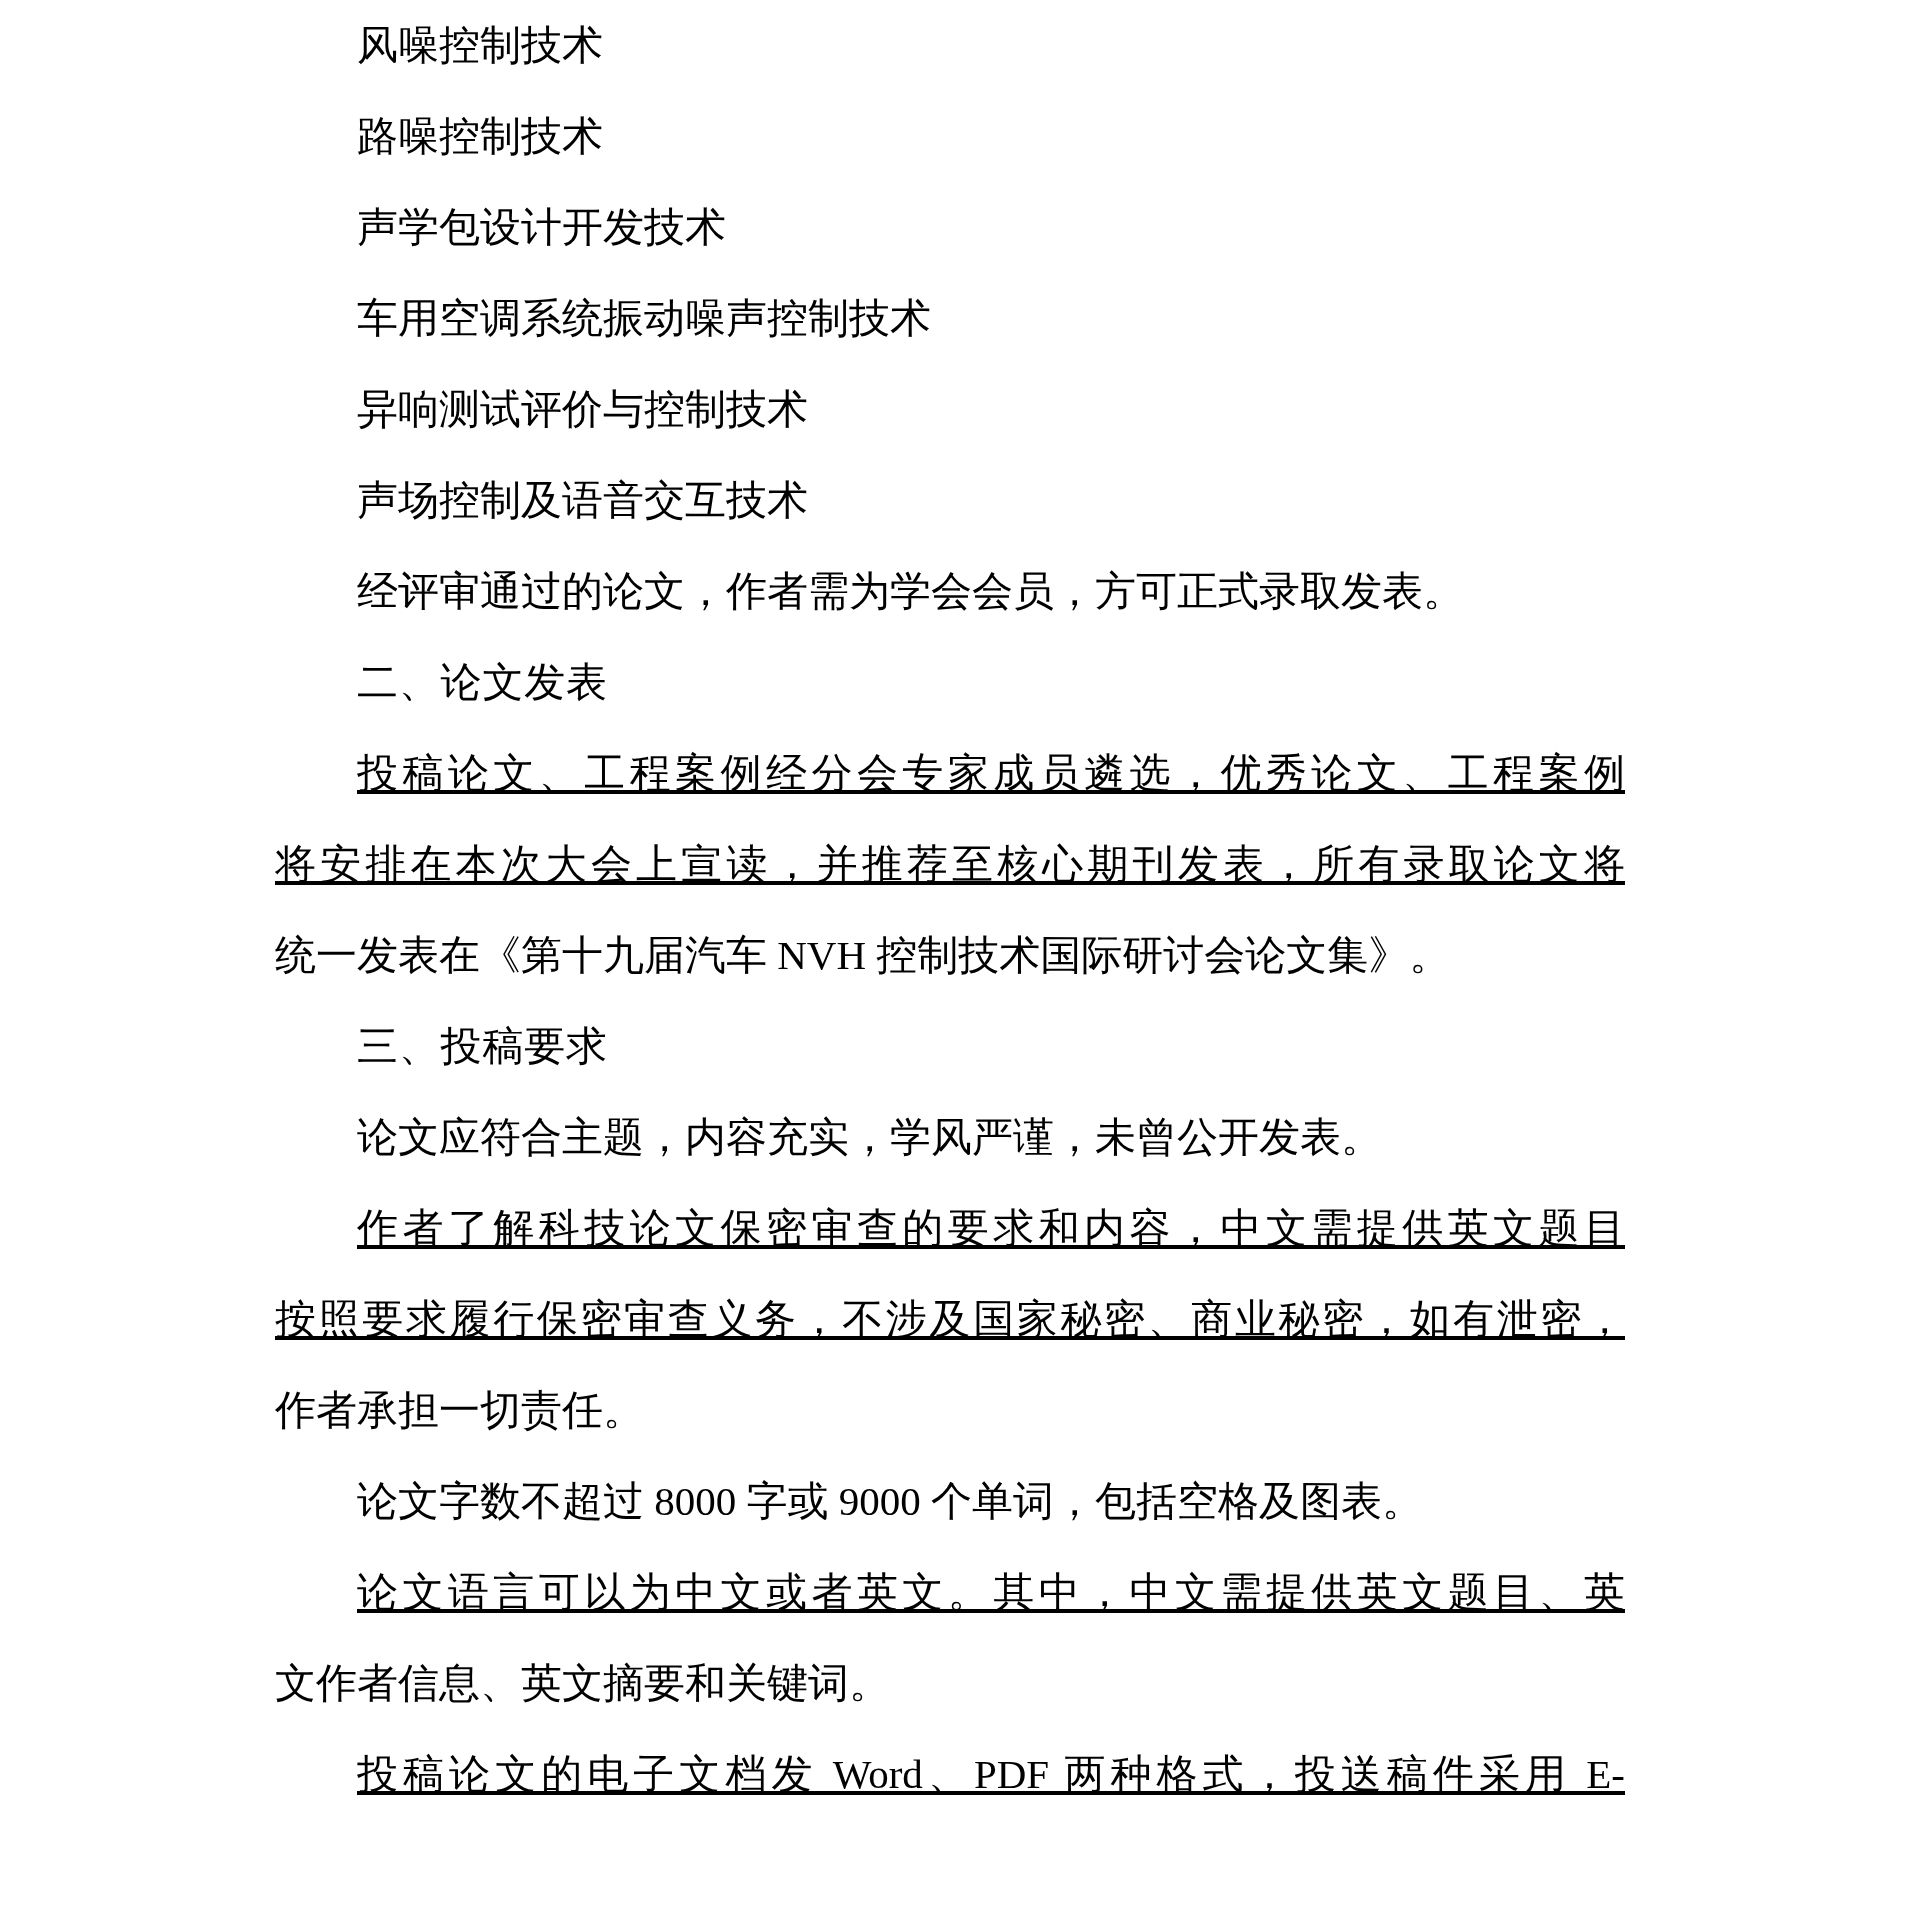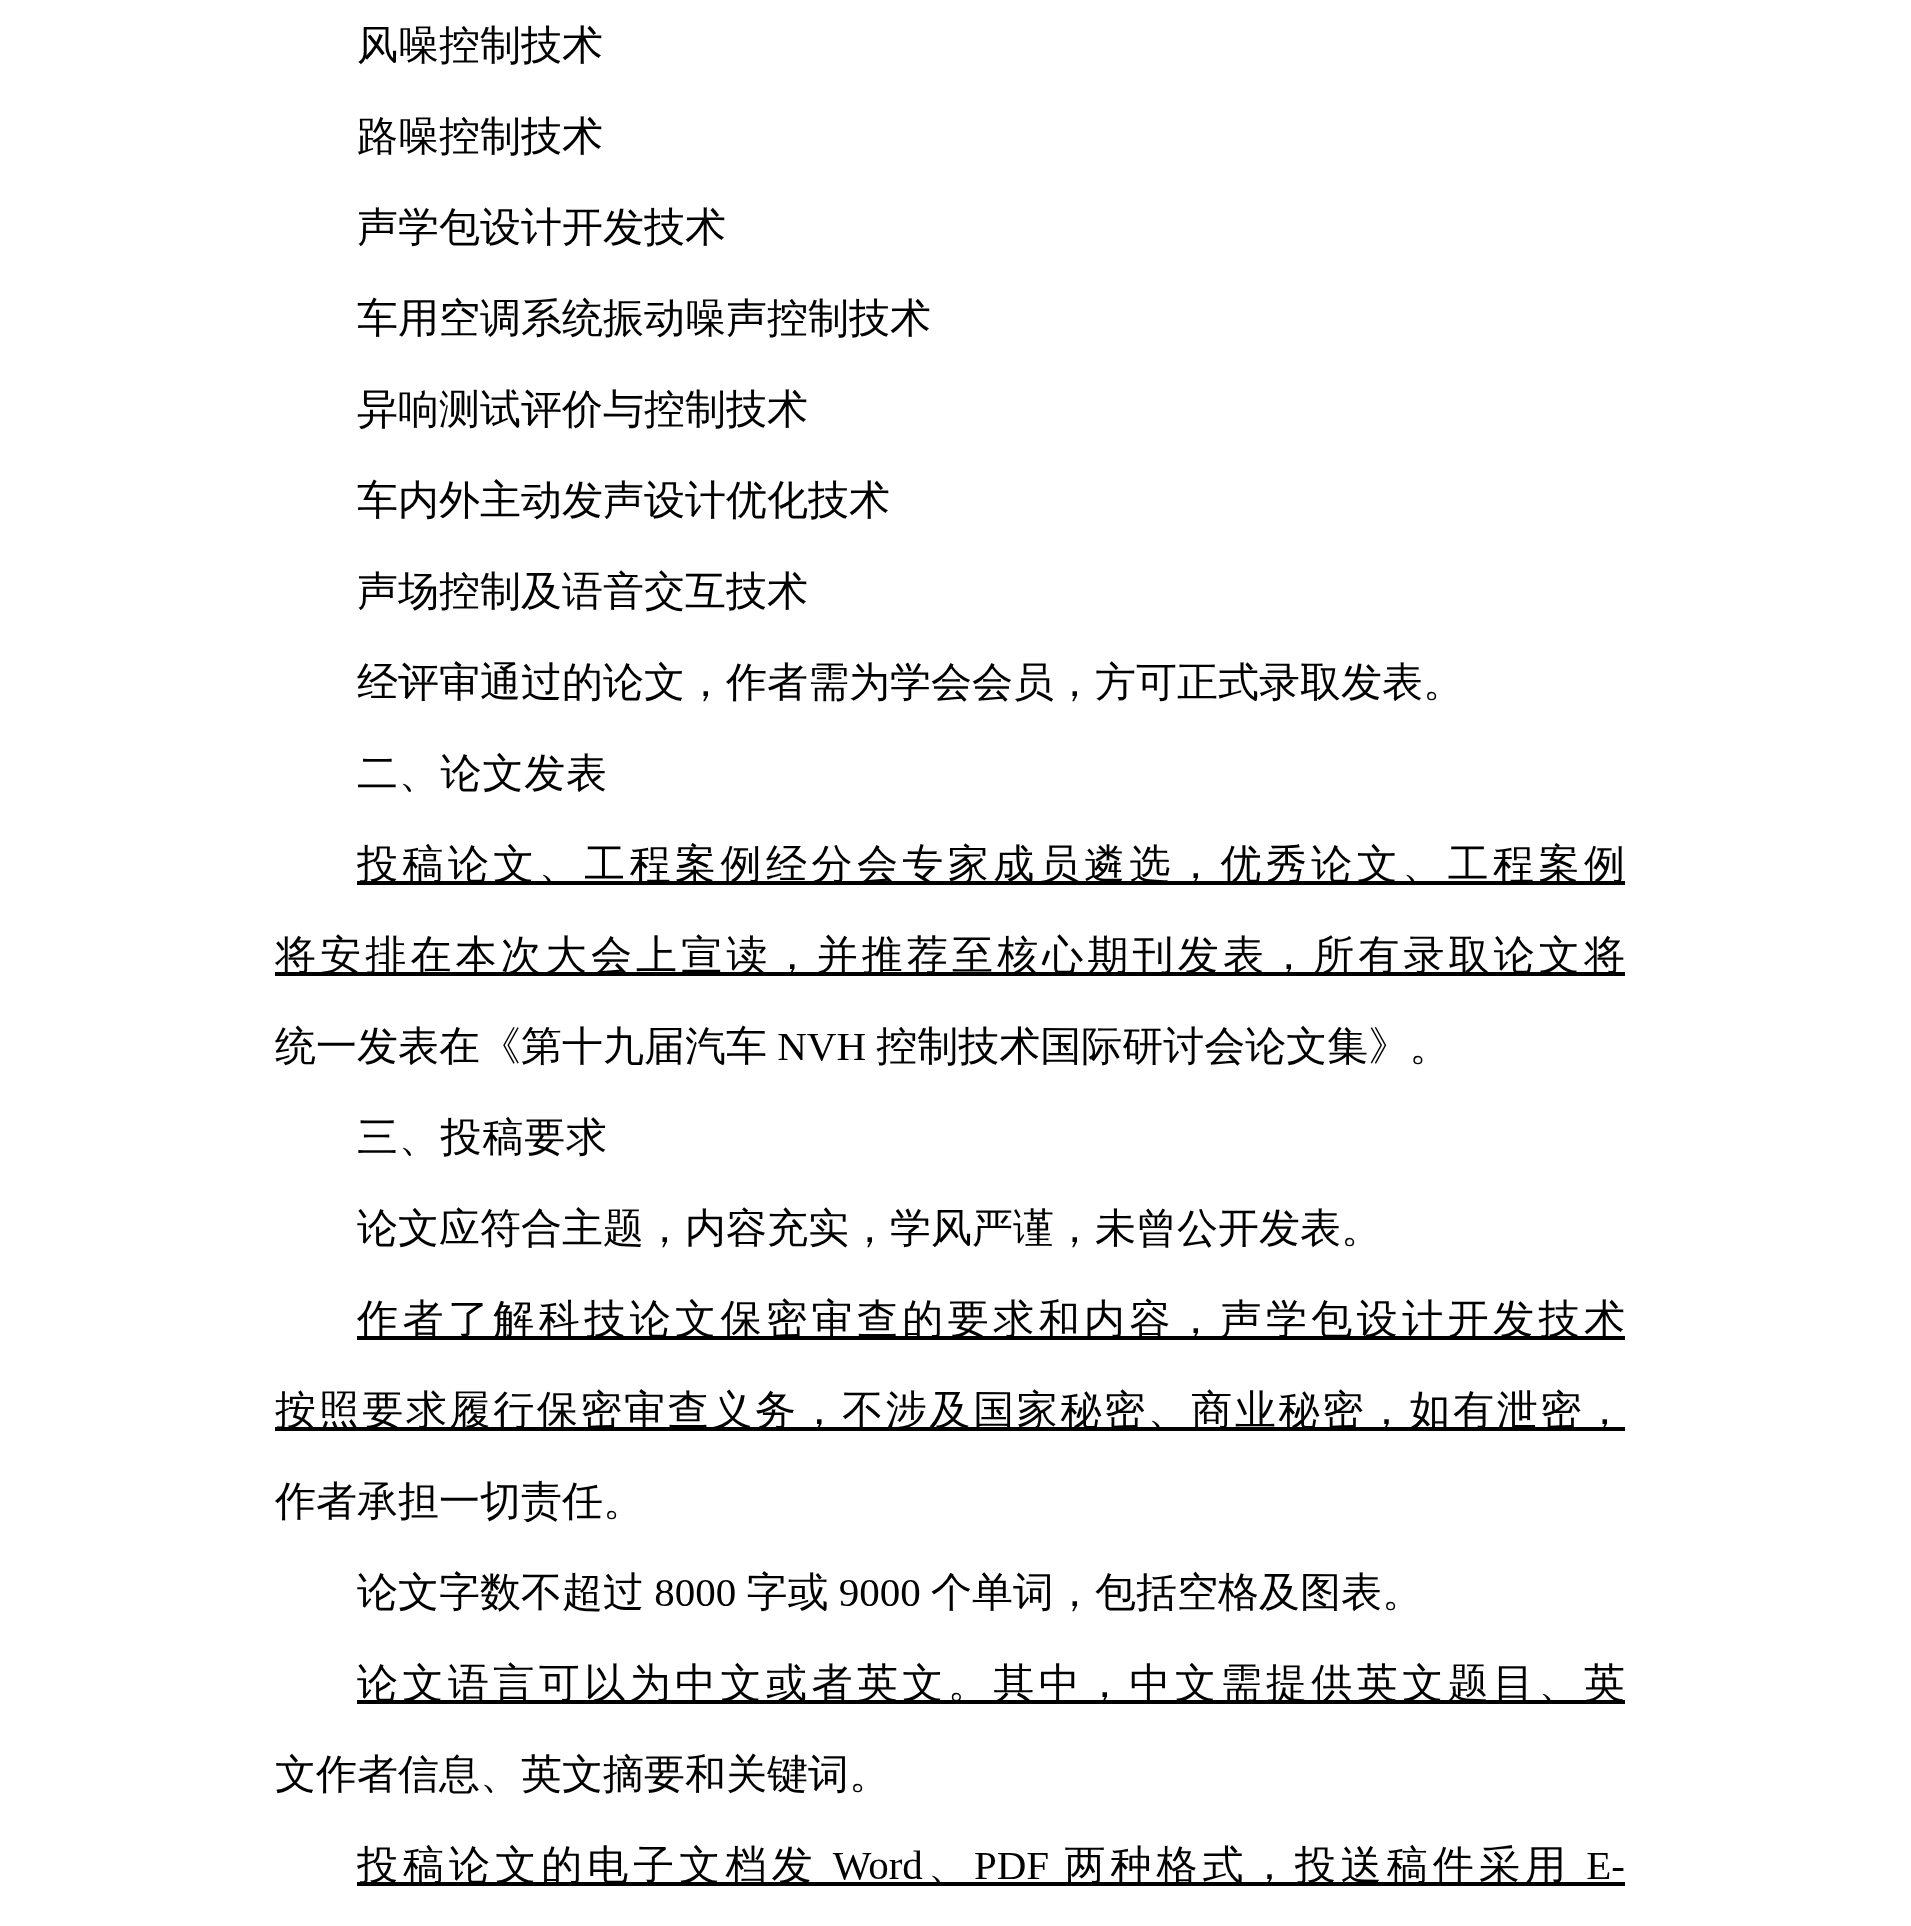--- a/index.html
+++ b/index.html
@@ -44,30 +44,29 @@
 </head>
 <body>
 
 <div class="page">
   <div class="content">
     <div class="line indent">风噪控制技术</div>
     <div class="line indent">路噪控制技术</div>
     <div class="line indent">声学包设计开发技术</div>
     <div class="line indent">车用空调系统振动噪声控制技术</div>
     <div class="line indent">异响测试评价与控制技术</div>
-    <div class="line indent">车内外主动发声设计优化技术</div>
     <div class="line indent">声场控制及语音交互技术</div>
     <div class="line indent">经评审通过的论文，作者需为学会会员，方可正式录取发表。</div>
     <div class="line indent heading">二、论文发表</div>
     <div class="line indent fill">投稿论文、工程案例经分会专家成员遴选，优秀论文、工程案例</div>
     <div class="line fill">将安排在本次大会上宣读，并推荐至核心期刊发表，所有录取论文将</div>
     <div class="line">统一发表在《第十九届汽车 NVH 控制技术国际研讨会论文集》。</div>
     <div class="line indent heading">三、投稿要求</div>
     <div class="line indent">论文应符合主题，内容充实，学风严谨，未曾公开发表。</div>
-    <div class="line indent fill">作者了解科技论文保密审查的要求和内容，声学包设计开发技术</div>
+    <div class="line indent fill">作者了解科技论文保密审查的要求和内容，中文需提供英文题目</div>
     <div class="line fill">按照要求履行保密审查义务，不涉及国家秘密、商业秘密，如有泄密，</div>
     <div class="line">作者承担一切责任。</div>
     <div class="line indent">论文字数不超过 8000 字或 9000 个单词，包括空格及图表。</div>
     <div class="line indent fill">论文语言可以为中文或者英文。其中，中文需提供英文题目、英</div>
     <div class="line">文作者信息、英文摘要和关键词。</div>
     <div class="line indent fill">投稿论文的电子文档发 Word、PDF 两种格式，投送稿件采用 E-</div>
 
   </div>
 </div>
 

